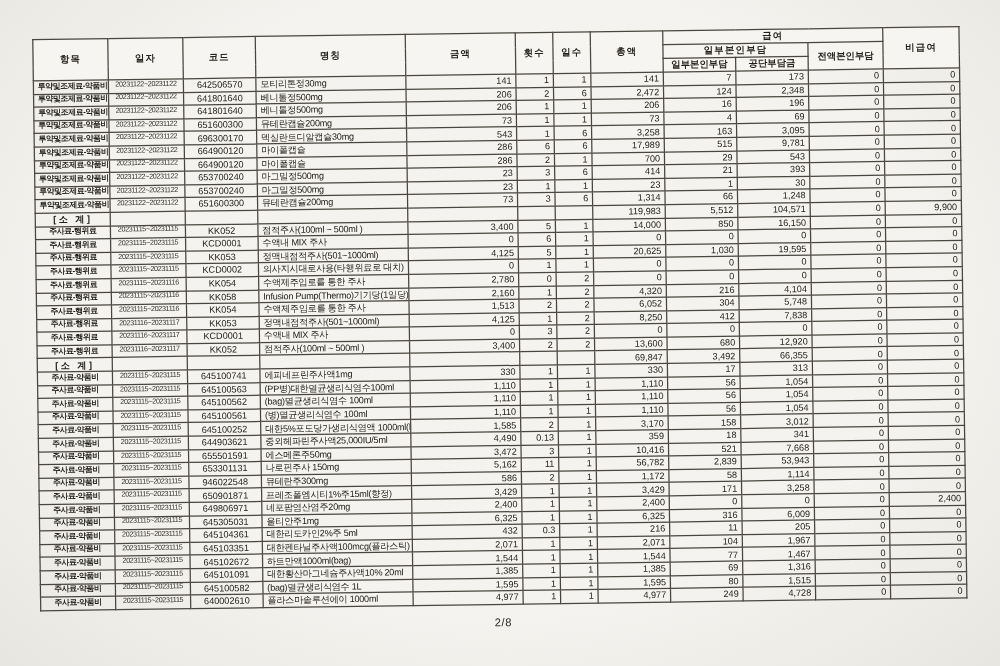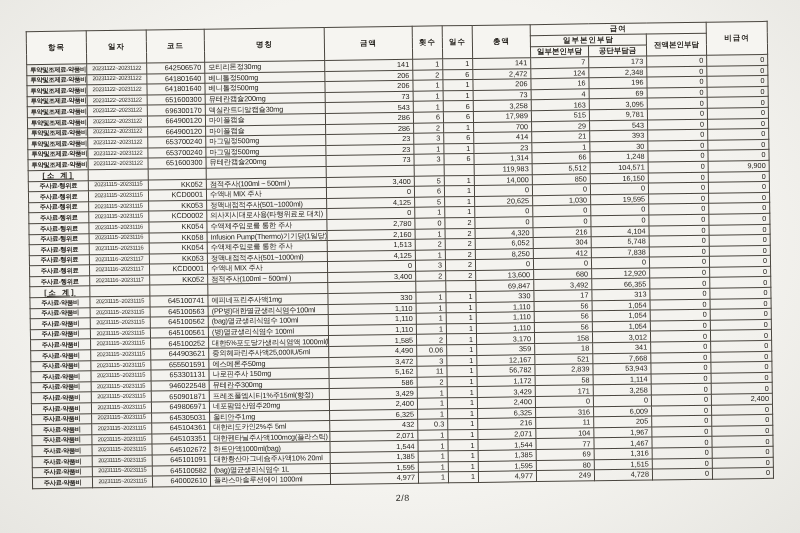--- a/index.html
+++ b/index.html
@@ -37,24 +37,24 @@
     height: 11px;
     font-size: 7.5px;
     font-weight: bold;
     text-align: center;
     letter-spacing: 1px;
     background: #f6f5f1;
   }
   tbody td { height: 10.6px; }
   td.col-item   { font-size: 6.3px; text-align: center; font-weight: bold; letter-spacing: -0.3px; }
   td.col-date   { font-size: 5.8px; text-align: center; letter-spacing: -0.3px; color: #35322c; }
-  td.col-code   { font-size: 7.3px; text-align: right; }
+  td.col-code   { font-size: 7.3px; text-align: center; }
   td.col-name   { font-size: 7.3px; text-align: left; letter-spacing: -0.2px; }
   td.col-num    { font-size: 7.3px; text-align: right; }
-  tr.subtotal td.col-item { font-size: 7.3px; letter-spacing: 2px; text-decoration: underline; }
+  tr.subtotal td.col-item { font-size: 7.3px; letter-spacing: 2px; }
   .footer {
     margin-top: 9px;
     text-align: center;
     font-size: 9px;
     color: #2a2archive8;
     color: #2a2a26;
     letter-spacing: 0.5px;
   }
 </style>
 </head>
@@ -476,37 +476,37 @@
           <td class="col-num">3,012</td>
           <td class="col-num">0</td>
           <td class="col-num">0</td>
         </tr>
         <tr>
           <td class="col-item">주사료-약품비</td>
           <td class="col-date">20231115~20231115</td>
           <td class="col-code">644903621</td>
           <td class="col-name">중외헤파린주사액25,000IU/5ml</td>
           <td class="col-num">4,490</td>
-          <td class="col-num">0.06</td>
+          <td class="col-num">0.13</td>
           <td class="col-num">1</td>
           <td class="col-num">359</td>
           <td class="col-num">18</td>
           <td class="col-num">341</td>
           <td class="col-num">0</td>
           <td class="col-num">0</td>
         </tr>
         <tr>
           <td class="col-item">주사료-약품비</td>
           <td class="col-date">20231115~20231115</td>
           <td class="col-code">655501591</td>
           <td class="col-name">에스메론주50mg</td>
           <td class="col-num">3,472</td>
           <td class="col-num">3</td>
           <td class="col-num">1</td>
-          <td class="col-num">12,167</td>
+          <td class="col-num">10,416</td>
           <td class="col-num">521</td>
           <td class="col-num">7,668</td>
           <td class="col-num">0</td>
           <td class="col-num">0</td>
         </tr>
         <tr>
           <td class="col-item">주사료-약품비</td>
           <td class="col-date">20231115~20231115</td>
           <td class="col-code">653301131</td>
           <td class="col-name">나로핀주사 150mg</td>

